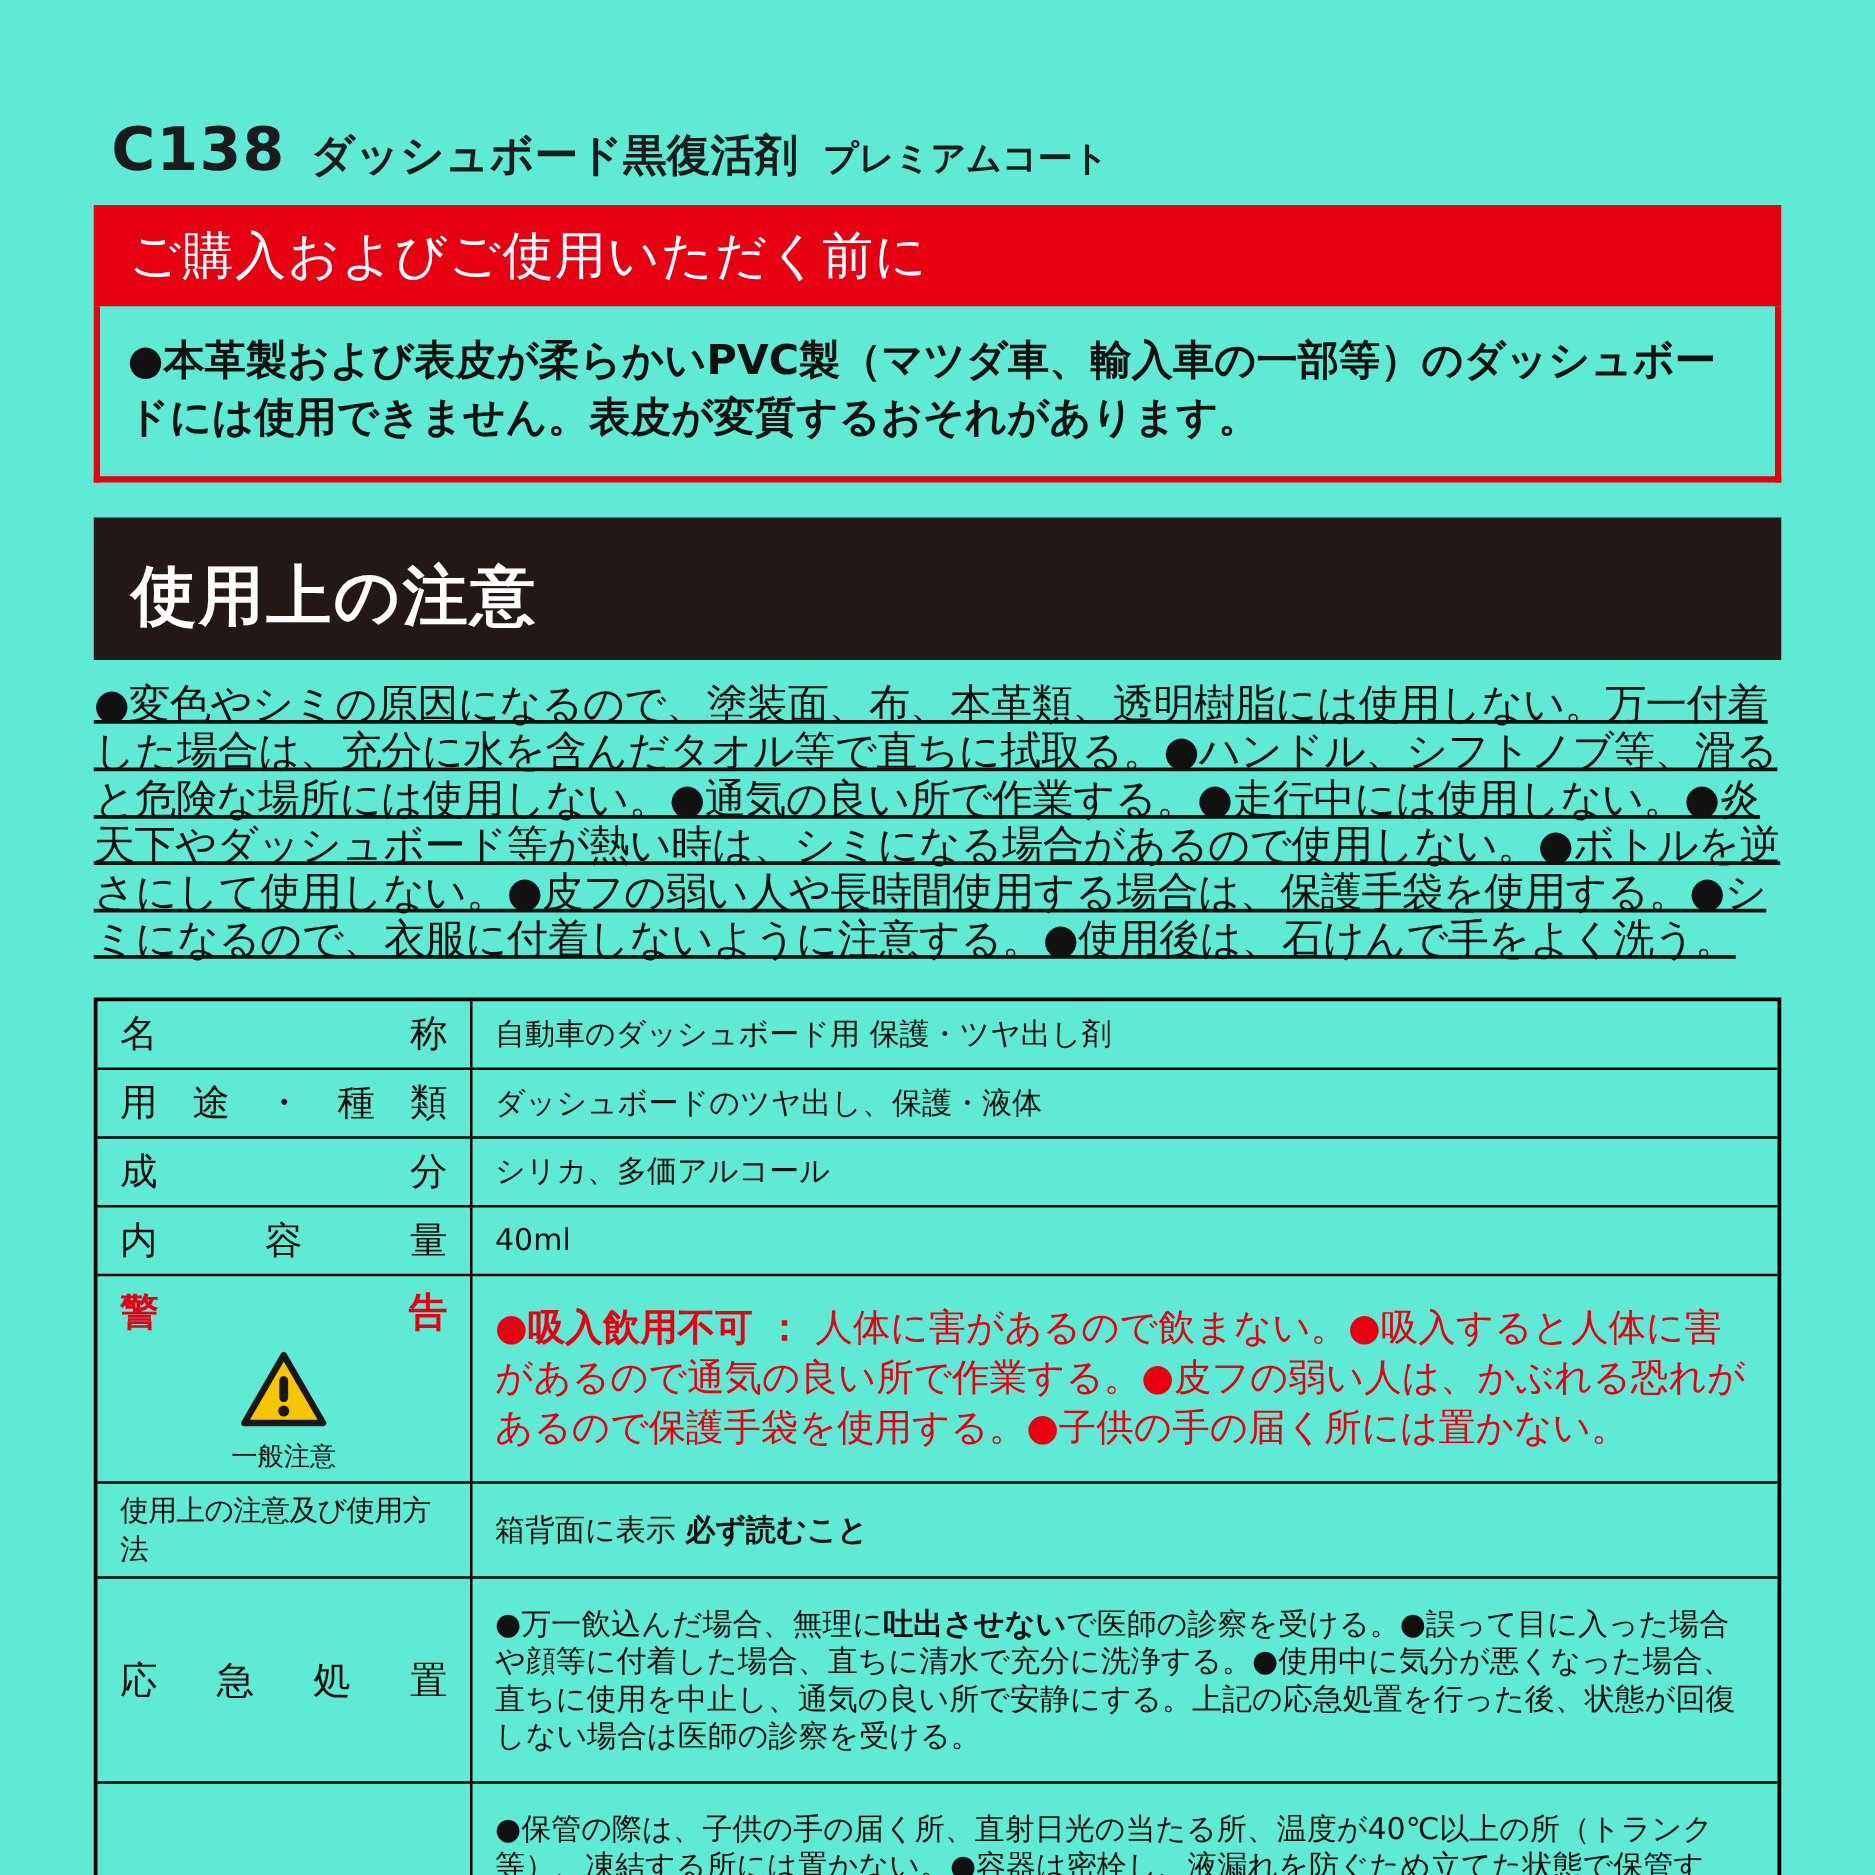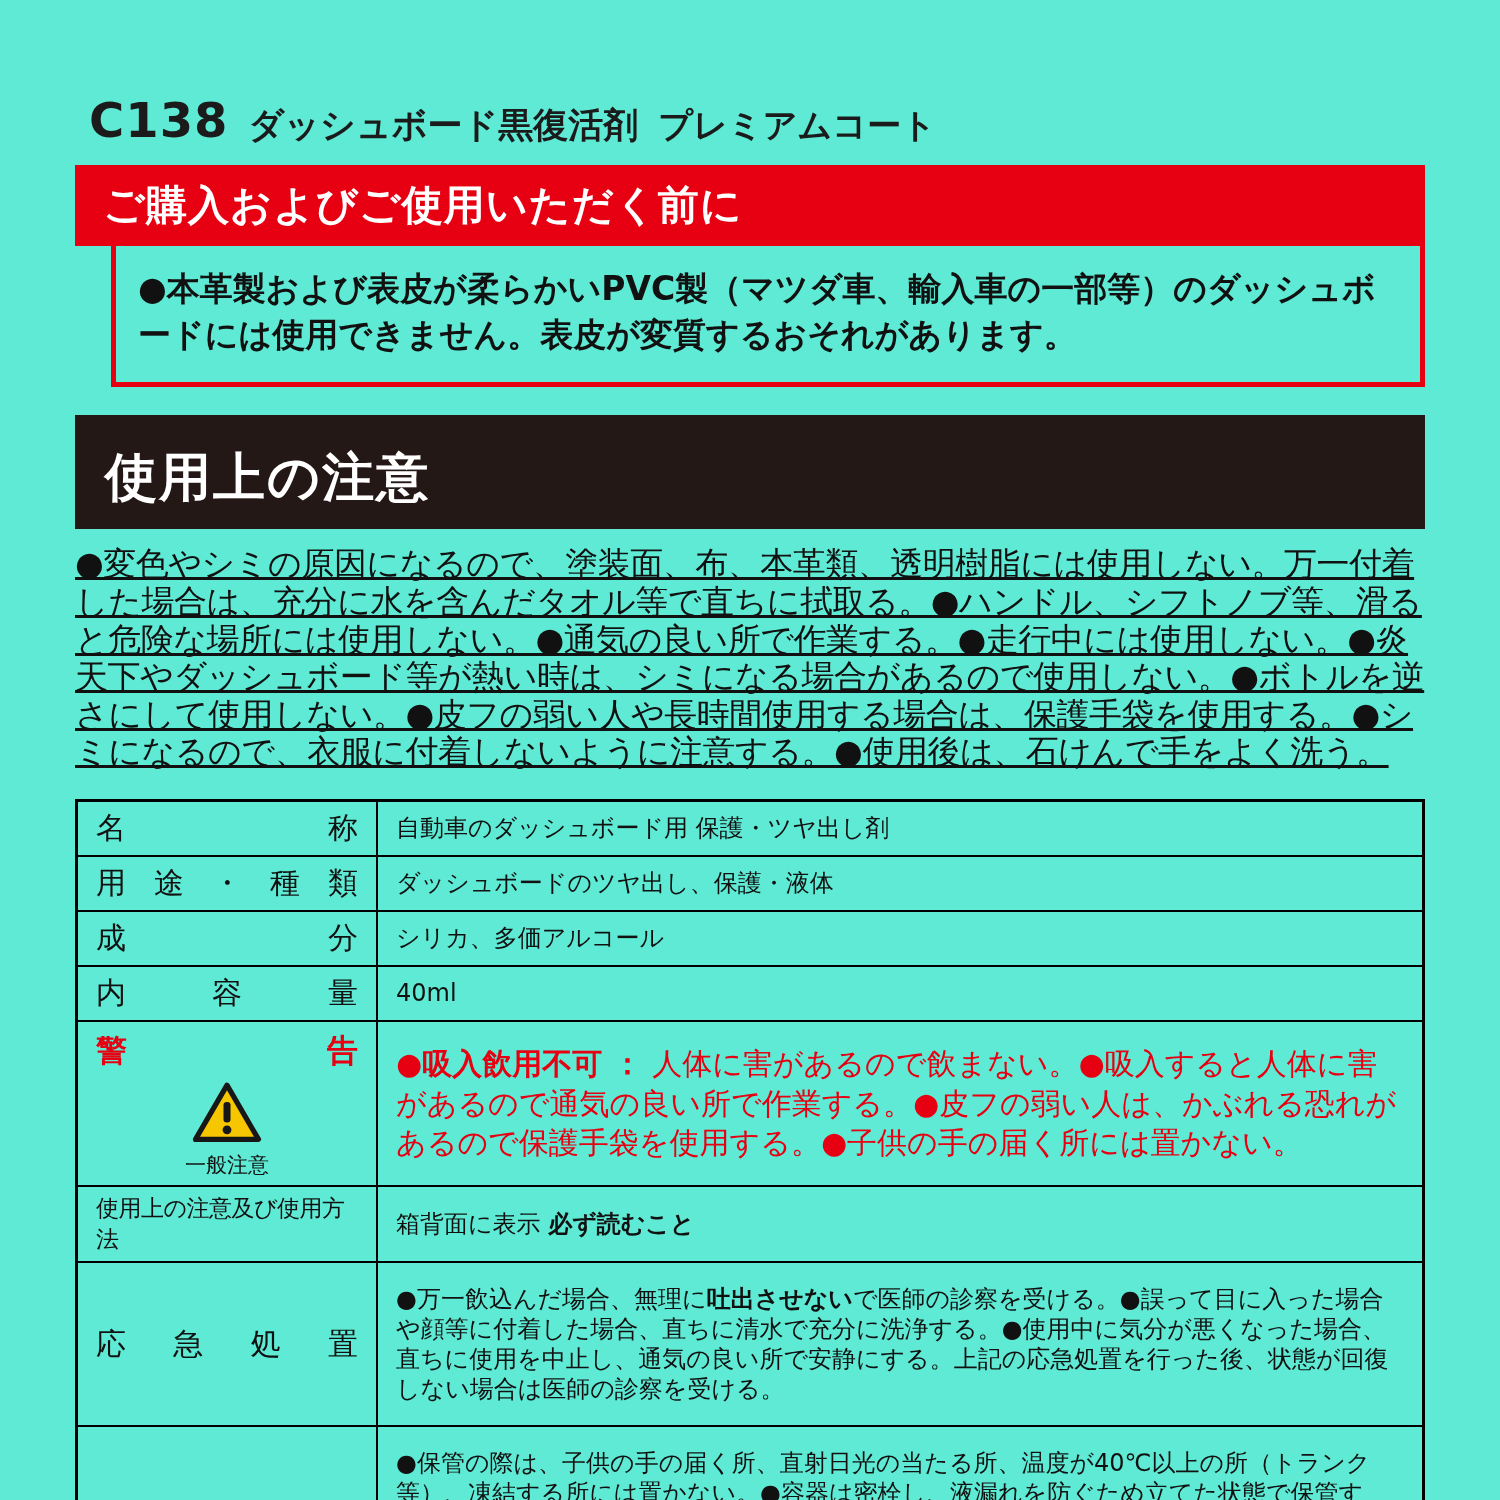--- a/index.html
+++ b/index.html
@@ -5,27 +5,27 @@
   html,body{margin:0;padding:0;background:#fff;}
   .page{
     width:1500px;height:1500px;background:#5eead4;box-sizing:border-box;
     padding:92px 75px 0 75px;position:relative;
     font-family:"DejaVu Sans","Liberation Sans",sans-serif;color:#111;
   }
   
   .hdr{display:flex;align-items:baseline;gap:20px;margin-left:14px;white-space:nowrap;}
   .hdr .code{font-size:48px;font-weight:800;letter-spacing:1px;color:#1b1b1b;}
   .hdr .pname{font-size:35px;font-weight:800;color:#1b1b1b;}
-  .hdr .psub{font-size:34px;font-weight:700;color:#1b1b1b;}
+  .hdr .psub{font-size:28px;font-weight:700;color:#1b1b1b;}
   
   .purchase{margin-top:16px;}
-  .p-banner{background:#e60012;color:#fff;font-size:41px;font-weight:700;
+  .p-banner{background:#e60012;color:#fff;font-size:41px;font-weight:400;
     padding:13px 10px 13px 28px;letter-spacing:1px;}
   .p-body{border:5px solid #e60012;border-top:none;padding:20px 22px 24px 22px;
-    font-size:33px;font-weight:700;line-height:1.40;color:#111;margin-left:36px;}
+    font-size:33px;font-weight:700;line-height:1.40;color:#111;}
   .p-body p{margin:0;}
   
   .c-banner{margin-top:28px;background:#231815;color:#fff;font-size:52px;font-weight:700;
     padding:28px 10px 16px 30px;letter-spacing:2px;}
   .c-body{margin:16px 0 0 0;font-size:33px;font-weight:500;line-height:1.14;
     color:#111;letter-spacing:-0.5px;text-decoration:underline;}
   
   .spec{margin-top:28px;border:3px solid #000;}
   .row{display:flex;border-bottom:2px solid #000;align-items:stretch;}
   .row:last-child{border-bottom:none;}

